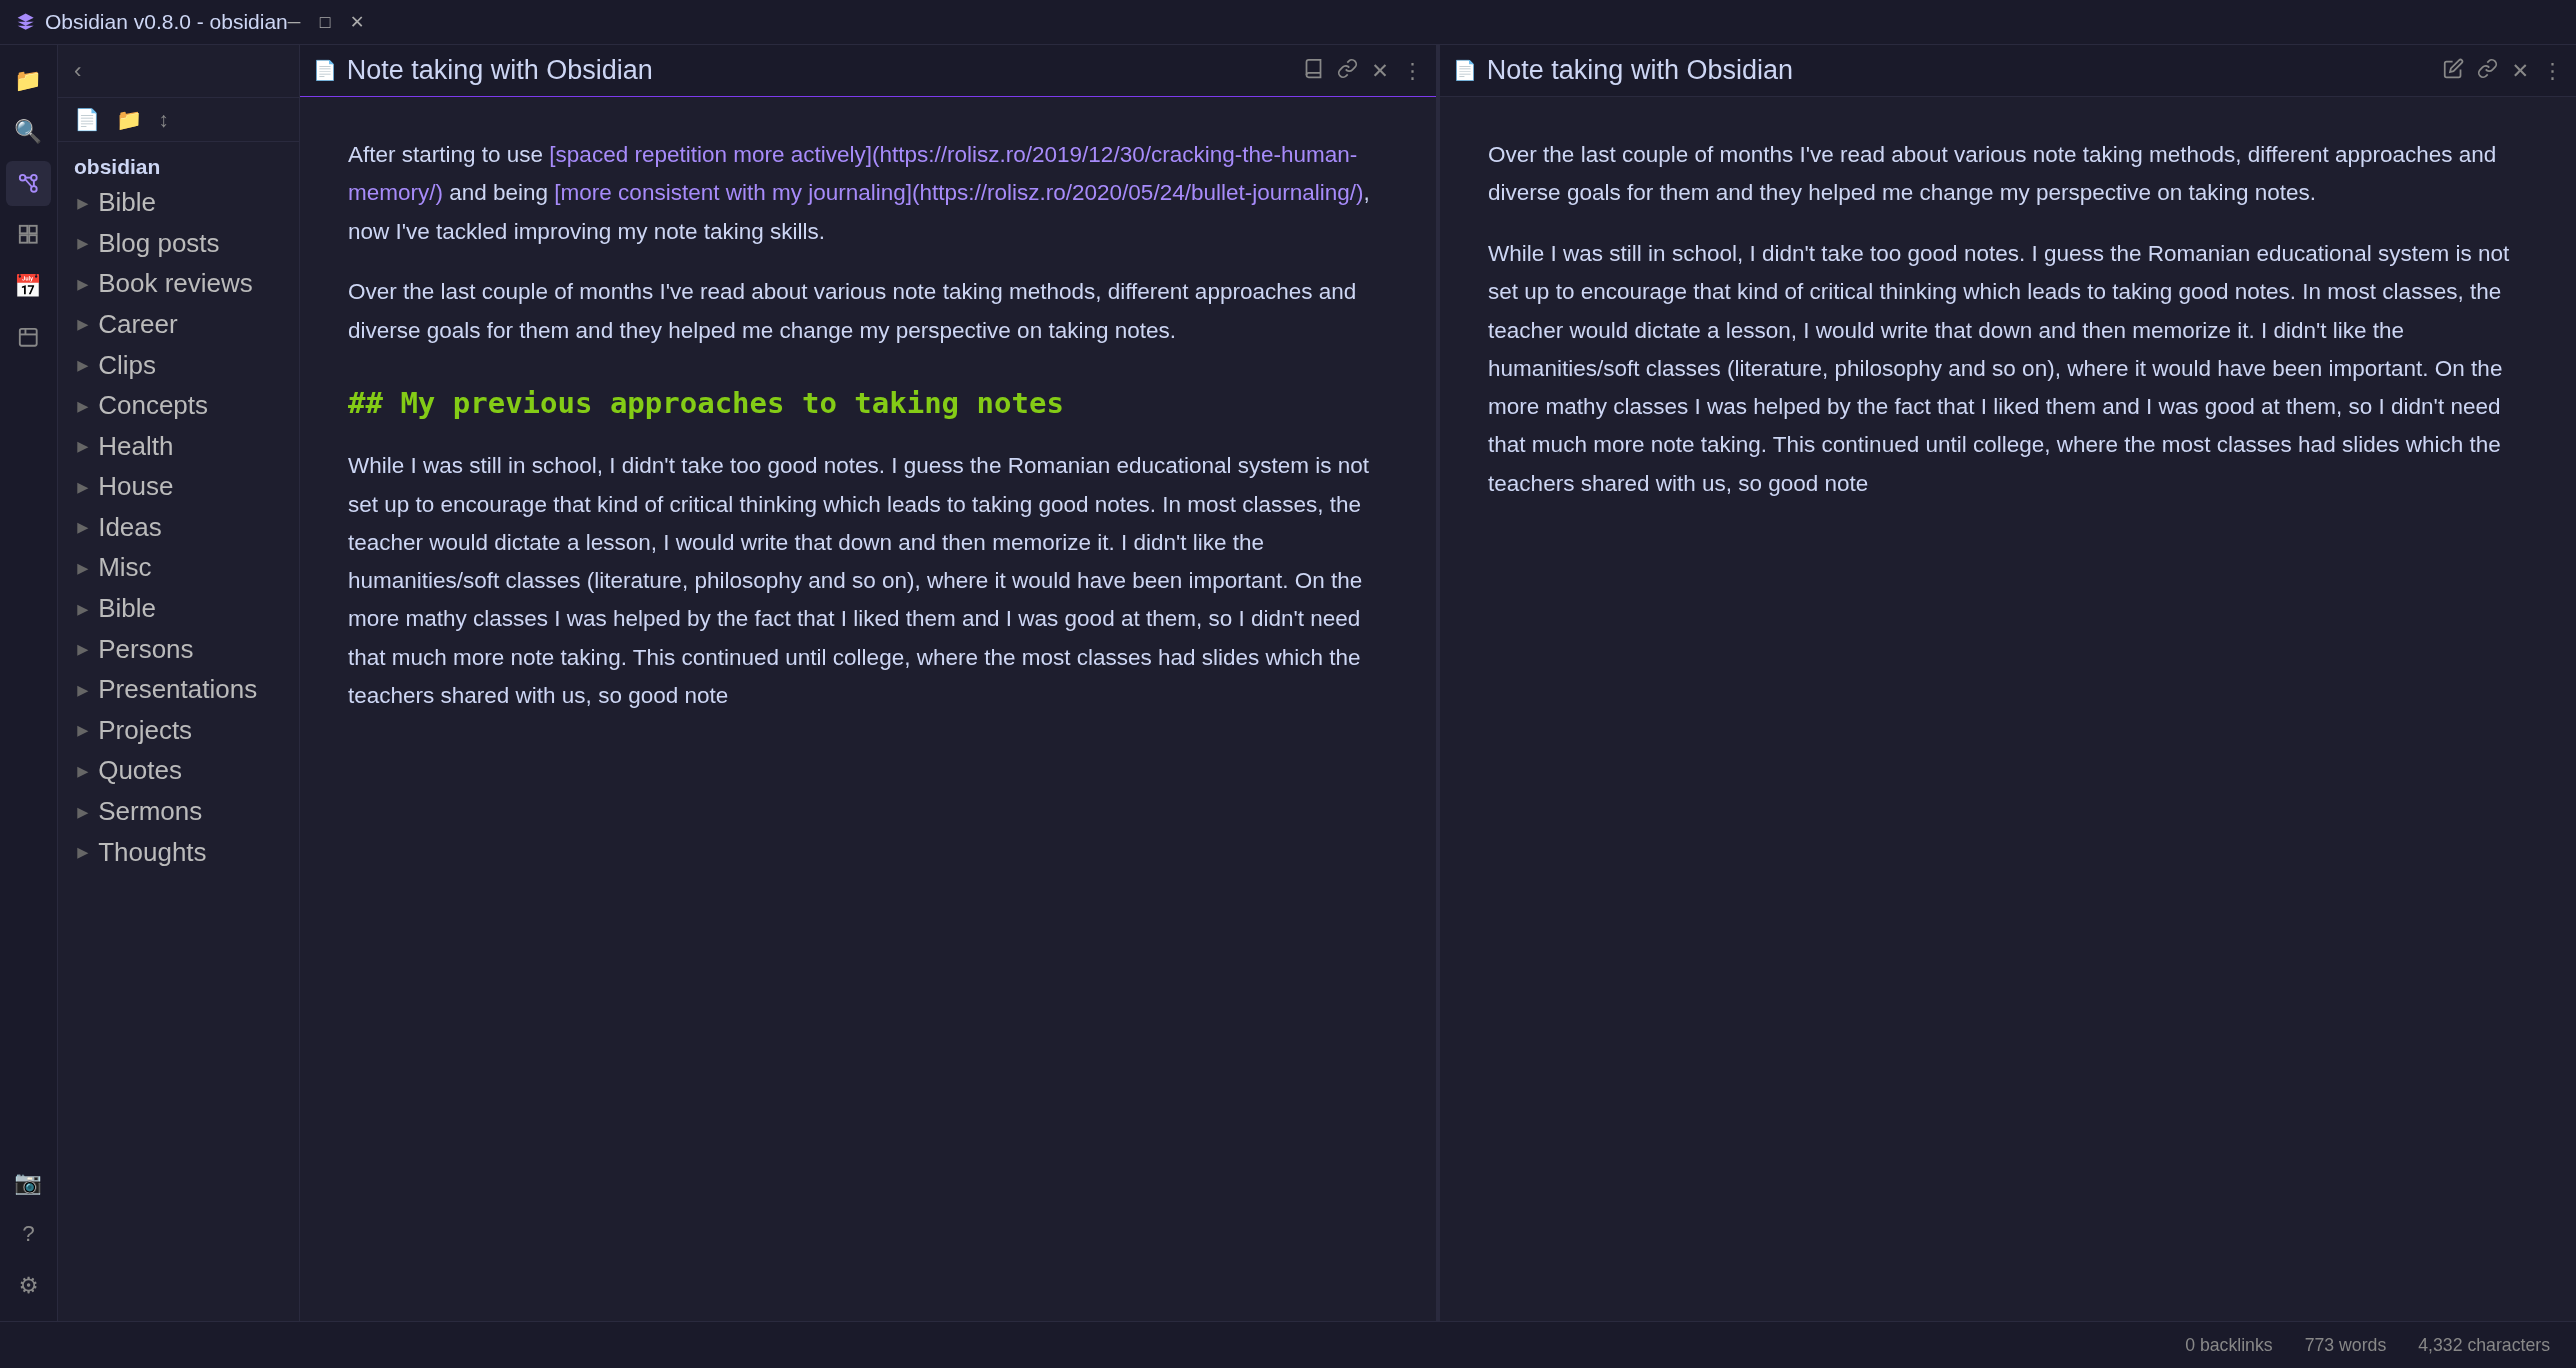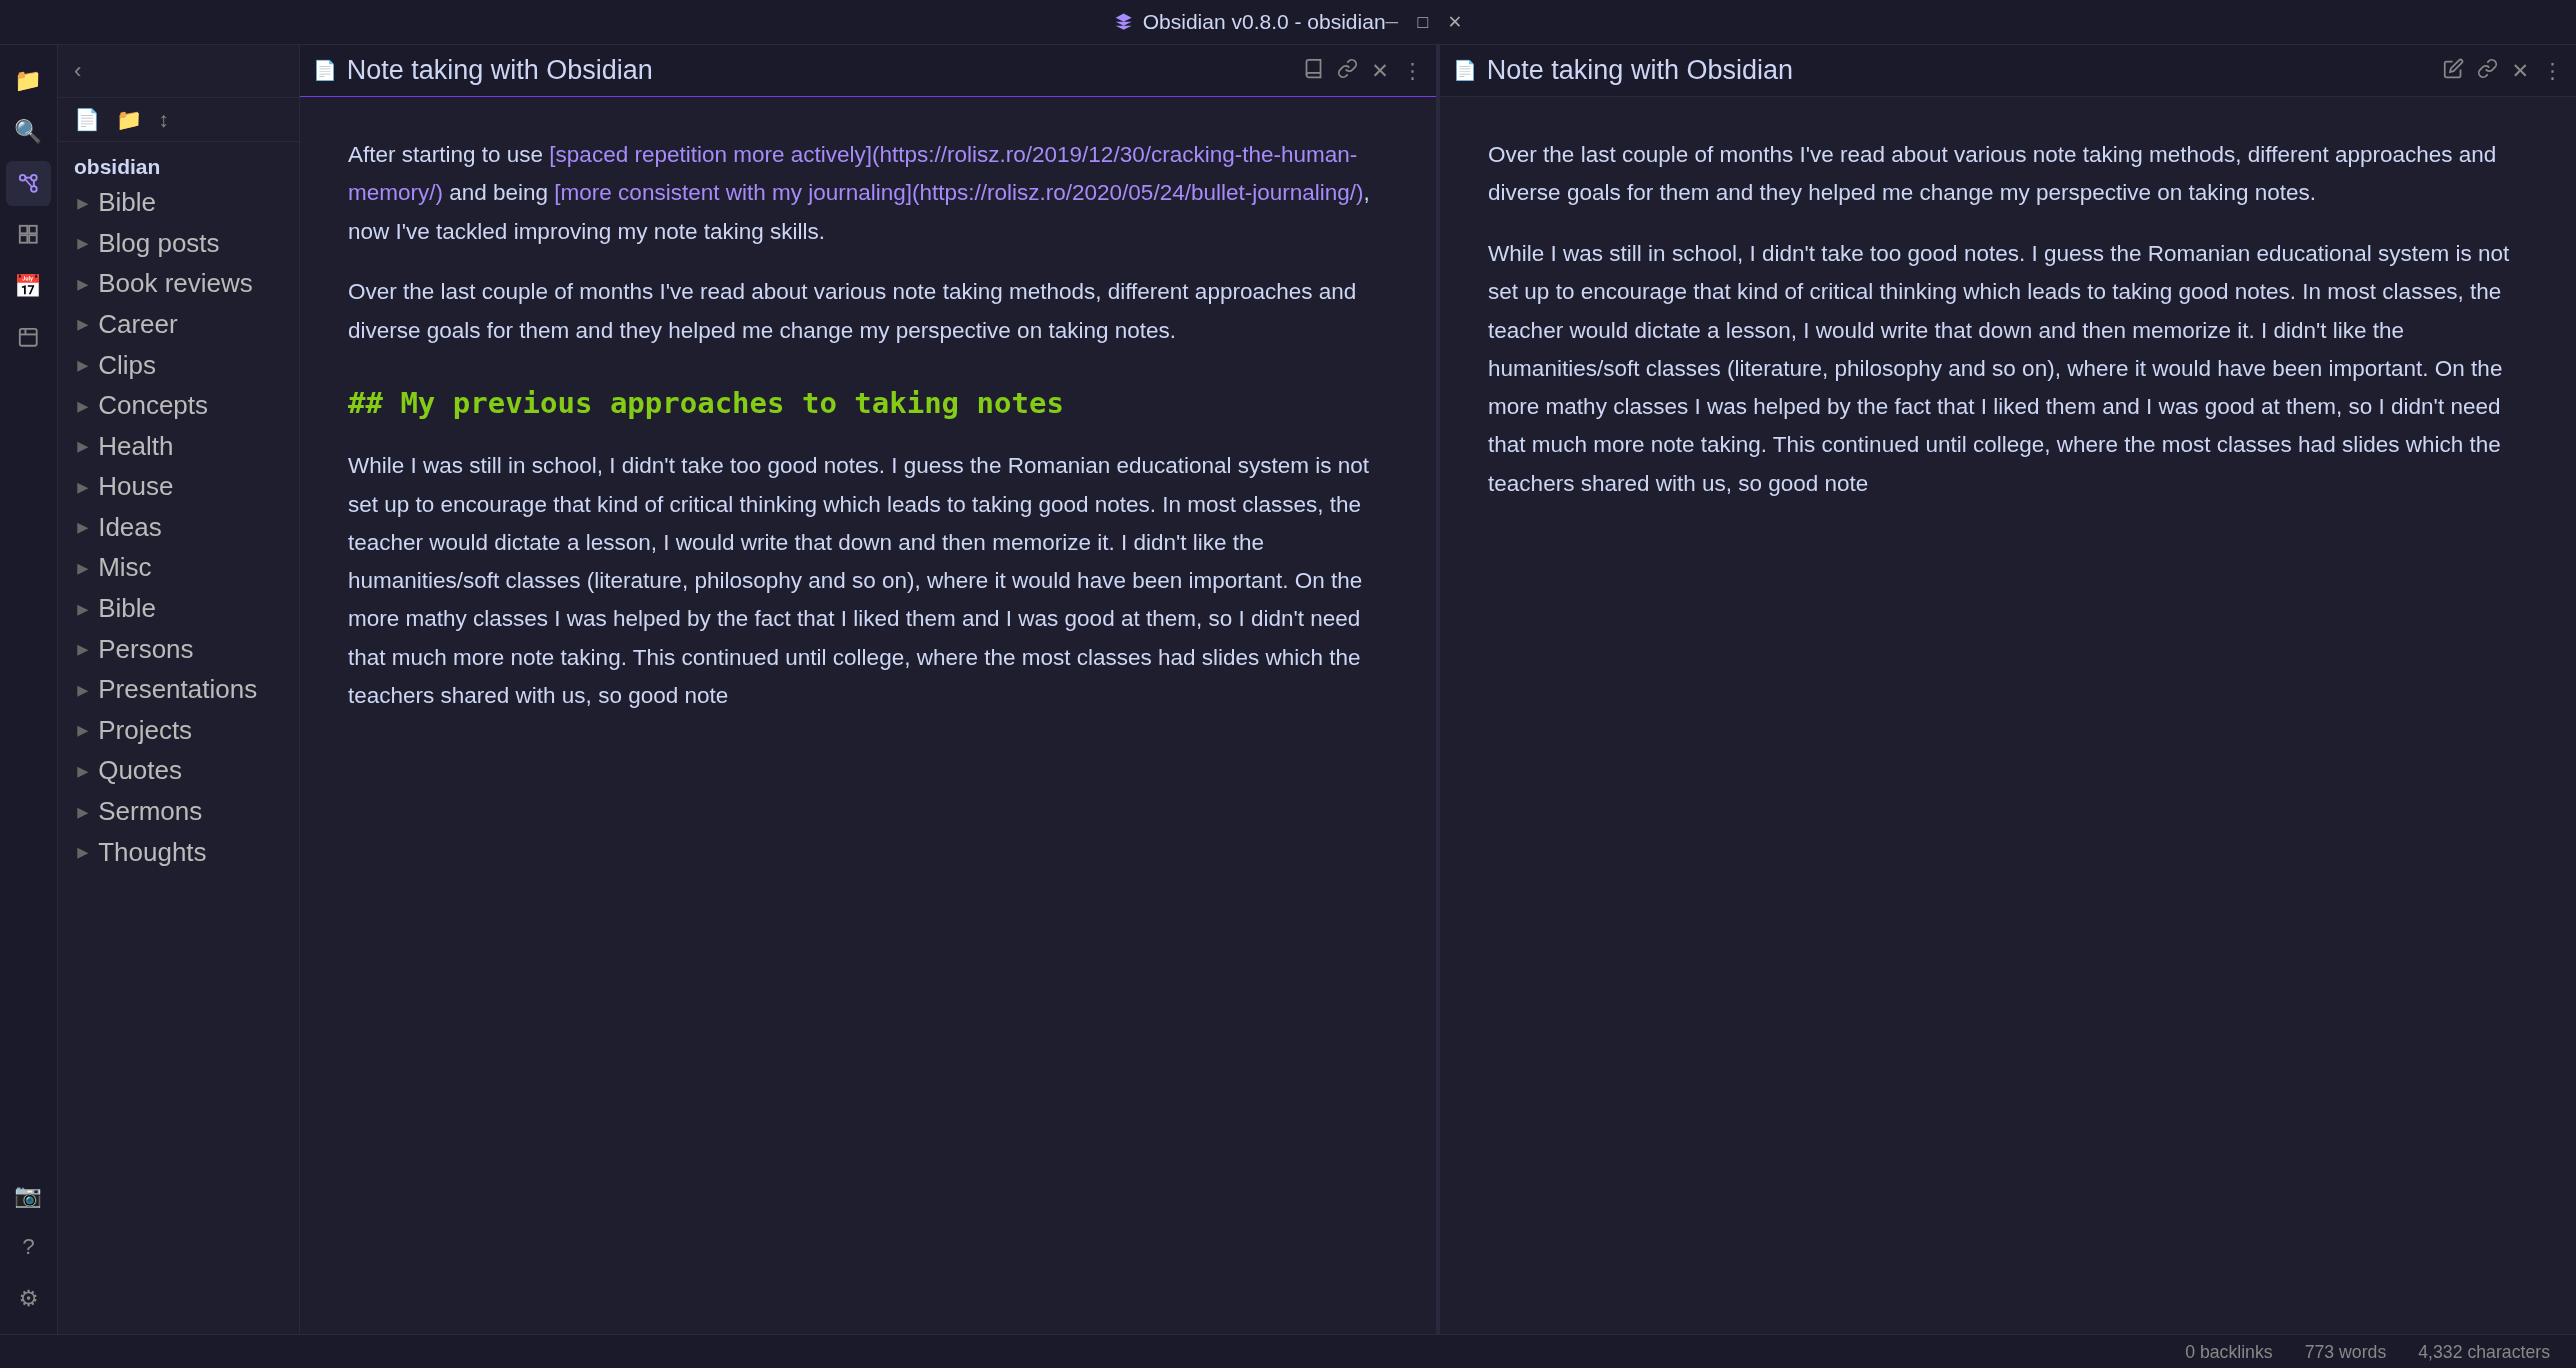--- a/index.html
+++ b/index.html
@@ -14,21 +14,21 @@
       flex-direction: column;
     }
 
     
     .titlebar {
       height: 45px;
       background: #1a1a2a;
       display: flex;
       align-items: center;
       padding: 0 16px;
-      justify-content: center;
+      justify-content: flex-start;
       flex-shrink: 0;
       border-bottom: 0.8px solid #2a2a3e;
     }
     .titlebar-left {
       display: flex;
       align-items: center;
       gap: 9.7px;
     }
     .titlebar-icon {
       width: 19.3px;
@@ -246,21 +246,21 @@
     .editor-content .raw-heading {
       font-size: 29px;
       font-weight: 700;
       color: #84cc16;
       margin: 29px 0 19.3px 0;
       font-family: monospace;
     }
 
     
     .status-bar {
-      height: 35px;
+      height: 48px;
       background: #1a1a2a;
       border-top: 0.8px solid #2a2a3e;
       display: flex;
       align-items: center;
       justify-content: flex-end;
       padding: 0 26px;
       gap: 32px;
       flex-shrink: 0;
     }
     .status-item {

